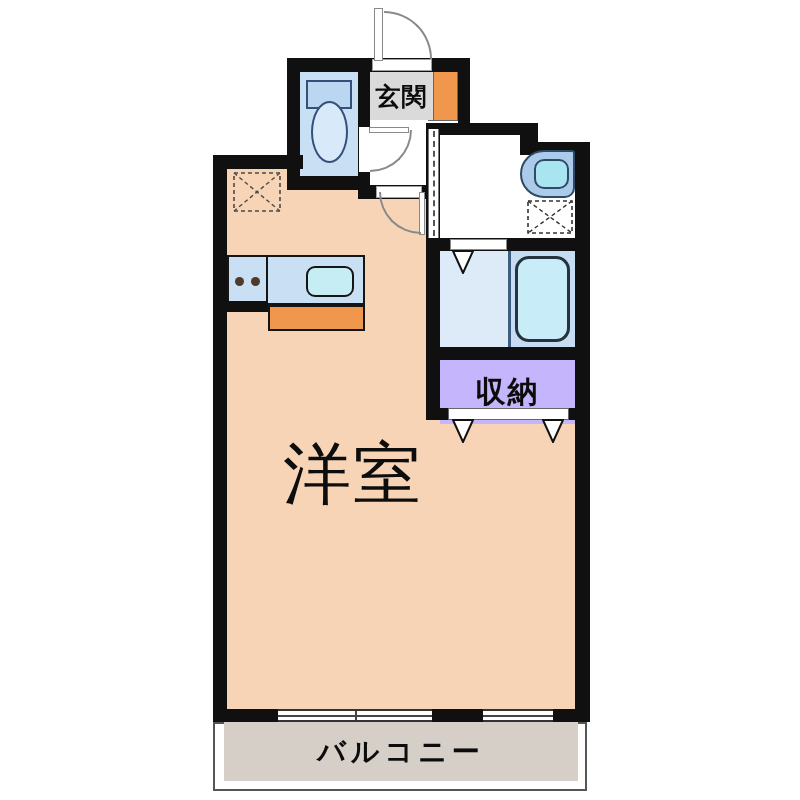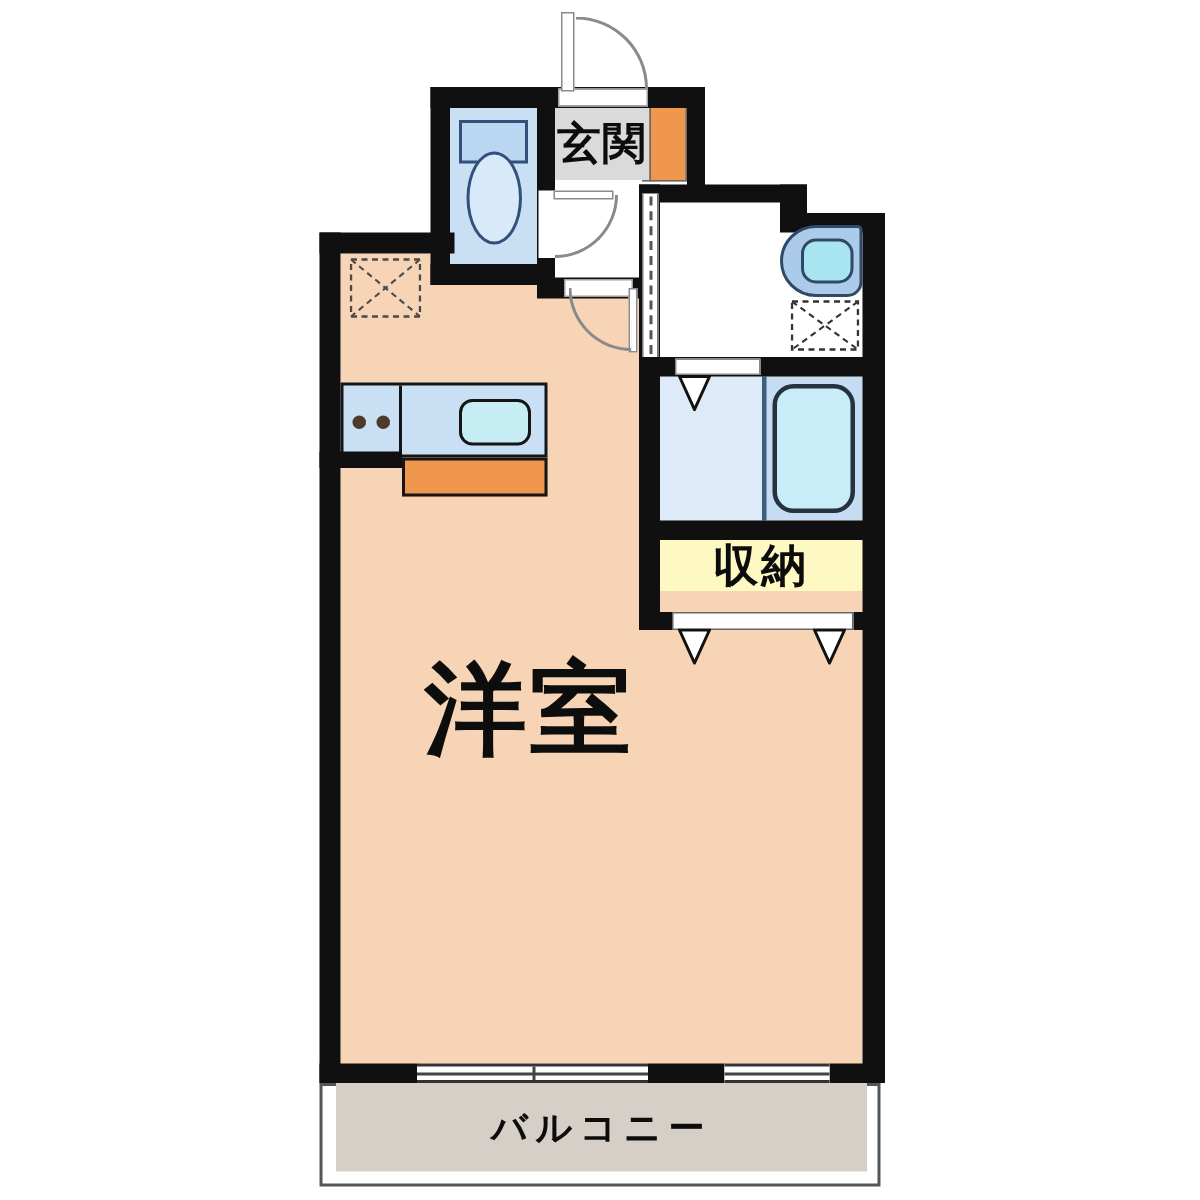--- a/index.html
+++ b/index.html
@@ -10,36 +10,36 @@
   }
   .abs { position:absolute; }
   .wall { position:absolute; background:#101010; }
   .lbl { font-weight:bold; color:#0c0c0c; }
 
   
   #main-room   { left:227px; top:169px; width:348px; height:541px; background:#F6D4B5; }
   #toilet-room { left:299px; top:71px;  width:60px;  height:106px; background:#C9DFF3; border:1px solid #5a6a7a; }
   #genkan      { left:369px; top:71px;  width:65px;  height:50px;  background:#DADADA; border:1.5px solid #666;
                  display:flex; align-items:center; justify-content:center; }
-  #genkan .lbl { font-size:29px; letter-spacing:1px; }
+  #genkan .lbl { font-size:25px; letter-spacing:1px; }
   #shoe-cab    { left:433px; top:71px;  width:25px;  height:50px;  background:#F0974E; border:1.5px solid #666; }
   #hallway     { left:370px; top:120px; width:58px;  height:66px;  background:#ffffff; }
   #washroom    { left:440px; top:135px; width:135px; height:103px; background:#ffffff; }
   #bath-floor  { left:440px; top:251px; width:68px;  height:96px;  background:#DDEAF7; }
   #tub-zone    { left:508px; top:251px; width:67px;  height:96px;  background:#C5DCF2; border-left:3px solid #3E5E80; }
   #bathtub     { left:515px; top:256px; width:55px;  height:86px;  background:#C9EDF8; border:3px solid #26323E; border-radius:14px; }
-  #storage     { left:440px; top:360px; width:135px; height:34px;  background:#fef9c3;
+  #storage     { left:440px; top:360px; width:135px; height:64px;  background:#c4b5fd;
                  display:flex; align-items:center; justify-content:center; }
   #storage .lbl{ font-size:30px; letter-spacing:2px; }
 
   
   #balcony-rail { left:213px; top:722px; width:374px; height:69px; border:2px solid #555; background:#fff; }
   #balcony      { left:224px; top:722px; width:354px; height:59px; background:#D6CFC8;
                   display:flex; align-items:center; justify-content:center; }
-  #balcony .lbl { font-size:24px; letter-spacing:5px; }
+  #balcony .lbl { font-size:28px; letter-spacing:5px; }
 
   
   #counter { left:227px; top:255px; width:138px; height:50px; background:#C9DFF3; border:2px solid #151515; }
   #counter-divider { left:37px; top:0; width:2px; height:46px; background:#151515; }
   .burner { position:absolute; width:9px; height:9px; border-radius:50%; background:#4E3A2B; top:20px; }
   #burner-1 { left:6px; } #burner-2 { left:22px; }
   #kitchen-sink { left:77px; top:9px; width:48px; height:31px; background:#C5EDF3; border:2px solid #151515; border-radius:9px; }
   #kitchen-cab  { left:268px; top:305px; width:97px; height:26px; background:#F0974E; border:2px solid #151515; }
 
   
@@ -72,21 +72,21 @@
   .tri { position:absolute; }
 
   
   .window { position:absolute; background:#fff; border-top:2px solid #333; border-bottom:2px solid #333; }
   .window::after { content:""; position:absolute; left:0; right:0; top:50%; height:2px; margin-top:-1px; background:#444; }
   #window-large { left:278px; top:709px; width:154px; height:13px; }
   #window-small { left:483px; top:709px; width:70px;  height:13px; }
   #window-large .mullion { position:absolute; left:50%; top:0; width:2px; height:9px; background:#444; z-index:2; }
 
   
-  #main-label { left:283px; top:424px; font-size:68px; line-height:100px; font-weight:bold;
+  #main-label { left:283px; top:424px; font-size:68px; line-height:100px; font-weight:normal;
                 letter-spacing:2px; color:#0d0d0d; white-space:nowrap; }
 </style>
 </head>
 <body>
 
 <div id="plan">
 
   <div class="abs" id="main-room"></div>
   <div class="abs" id="balcony-rail"></div>
   <div class="abs" id="balcony">

